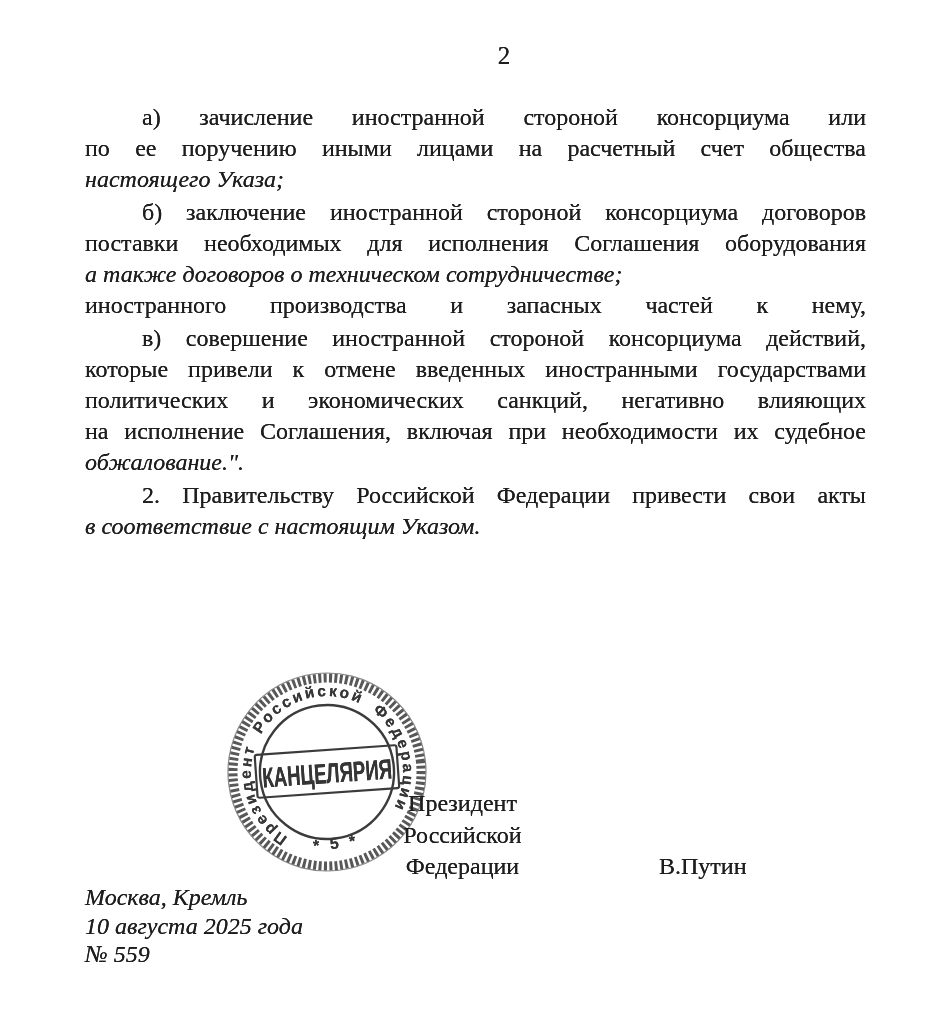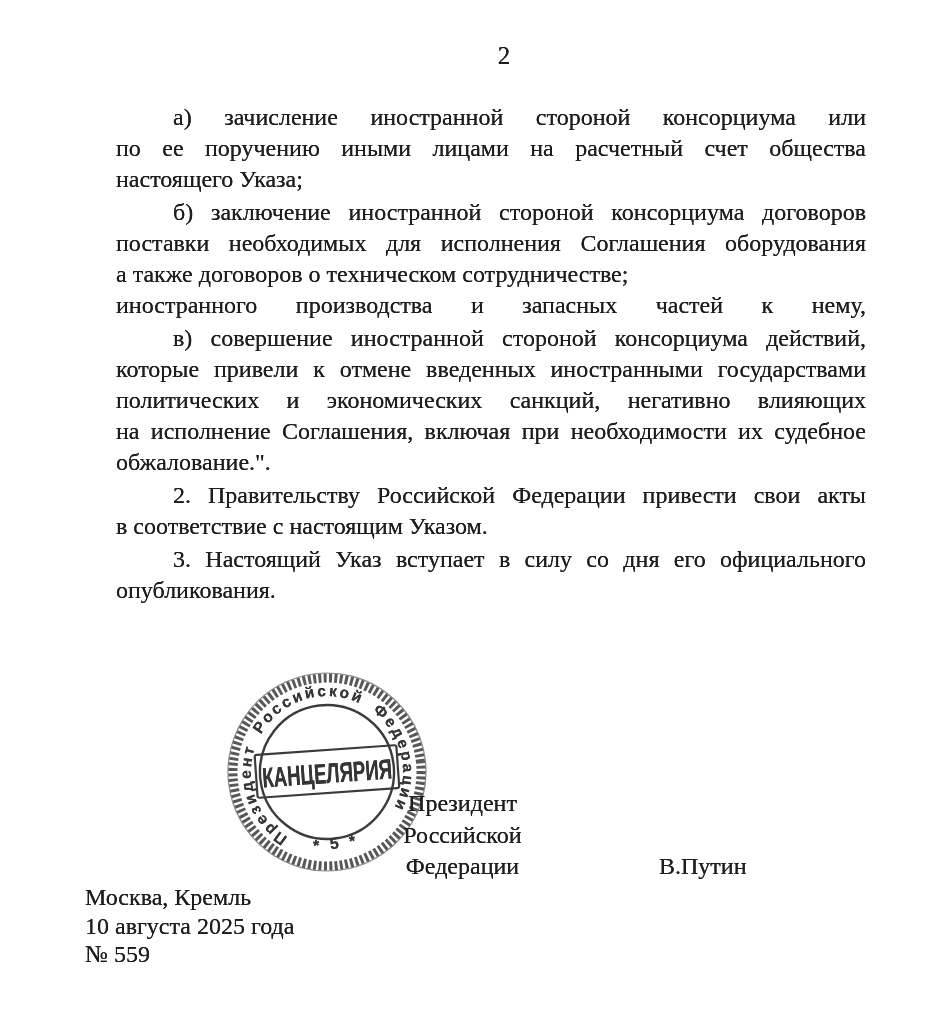--- a/index.html
+++ b/index.html
@@ -15,23 +15,23 @@
   .page-number {
     position:absolute; top:42px; left:0; width:100%;
     box-sizing:border-box; padding-left:56px;
     text-align:center; font-size:25px;
   }
   .body-text {
     position:absolute; left:85px; top:102px; width:781px;
     font-size:24px; line-height:31px;
   }
   .para { margin:0 0 2px 0; }
-  .ln { text-align:justify; text-align-last:justify;margin-left:31px; }
+  .ln { text-align:justify; text-align-last:justify; }
   .ln.first { text-indent:57px; }
-  .ln.last { text-align-last:left; }
+  .ln.last { text-align-last:left;font-style:italic; }
 
   .stamp {
     position:absolute; left:214px; top:659px; width:226px; height:226px;
     mix-blend-mode:multiply; opacity:0.92;
   }
   .stamp * { vector-effect:non-scaling-stroke; }
   .stamp .ring-txt {
     font-family:"Liberation Sans","DejaVu Sans",sans-serif;
     font-weight:bold; font-size:15.5px; letter-spacing:2.5px; word-spacing:6px;
     fill:#262626;
@@ -48,21 +48,21 @@
   .signature {
     position:absolute; left:347px; top:788px;
     font-size:24px; line-height:31.5px;
     display:flex; align-items:flex-end;
   }
   .sig-title { width:231px; text-align:center; }
   .sig-name { margin-left:81px; white-space:nowrap; }
 
   .footer {
     position:absolute; left:85px; top:883px;
-    font-size:24px; line-height:28.5px;
+    font-size:24px; line-height:28.5px;font-style:italic;
   }
 </style>
 </head>
 <body>
 
 <div class="page">
 
   <div class="page-number">2</div>
 
   <div class="body-text">
@@ -80,24 +80,20 @@
     <div class="para">
       <div class="ln first">в) совершение иностранной стороной консорциума действий,</div>
       <div class="ln">которые привели к отмене введенных иностранными государствами</div>
       <div class="ln">политических и экономических санкций, негативно влияющих</div>
       <div class="ln">на исполнение Соглашения, включая при необходимости их судебное</div>
       <div class="ln last">обжалование.".</div>
     </div>
     <div class="para">
       <div class="ln first">2. Правительству Российской Федерации привести свои акты</div>
       <div class="ln last">в соответствие с настоящим Указом.</div>
-    </div>
-    <div class="para">
-      <div class="ln first">3. Настоящий Указ вступает в силу со дня его официального</div>
-      <div class="ln last">опубликования.</div>
     </div>
   </div>
 
   <svg class="stamp" viewBox="0 0 226 226" xmlns="http://www.w3.org/2000/svg">
     <defs>
       <path id="ringPath" d="M 69.4 175.3 A 76 76 0 1 1 156.6 175.3" fill="none"></path>
     </defs>
     <g transform="rotate(-7 113 113)">
       <circle cx="113" cy="113" r="99" fill="none" stroke="#2a2a2a" stroke-width="1.2" opacity="0.6"></circle>
       <circle cx="113" cy="113" r="94" fill="none" stroke="#2a2a2a" stroke-width="9" stroke-dasharray="3 2.3" opacity="0.85"></circle>

